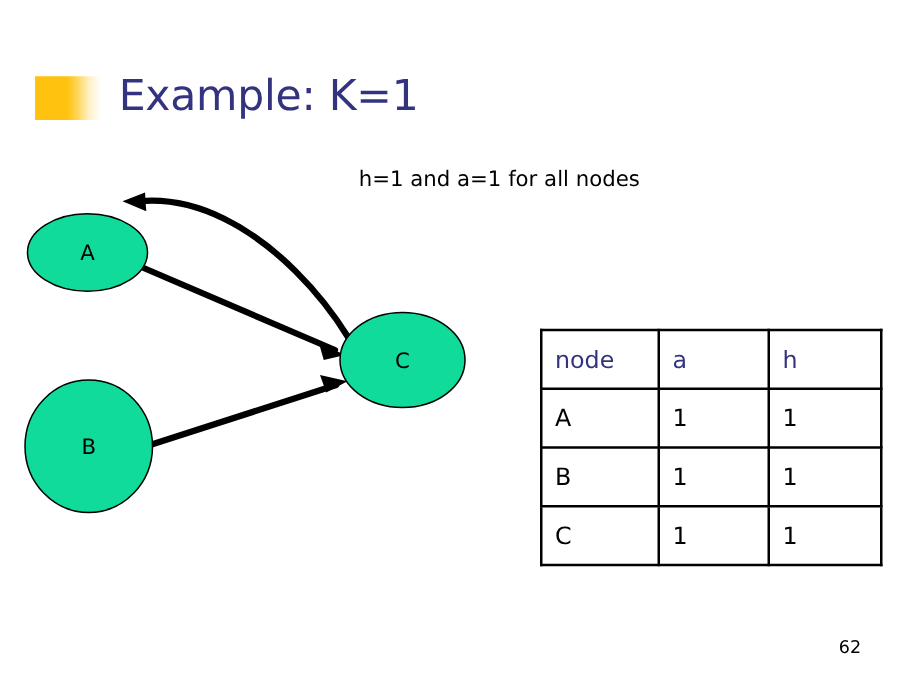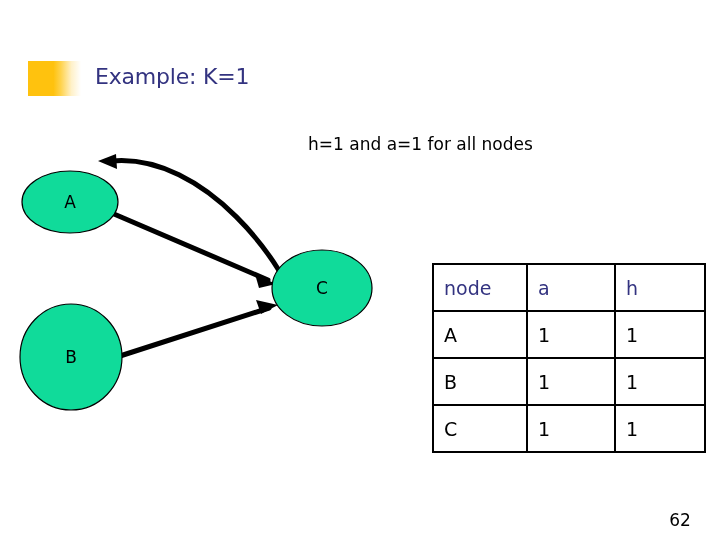--- a/index.html
+++ b/index.html
@@ -22,32 +22,32 @@
     left: 28px;
     top: 61px;
     width: 53px;
     height: 35px;
     background: linear-gradient(to right, #FFC20E 0%, #FFC20E 48%, #FFD34D 62%, #FFF1C9 82%, #FFFFFF 100%);
   }
   #slide-title {
     position: absolute;
     left: 95px;
     top: 55px;
-    font-size: 22px;
+    font-size: 34px;
     line-height: 44px;
     letter-spacing: -0.2px;
     color: #333380;
     white-space: nowrap;
     font-family: "DejaVu Sans", "Liberation Sans", sans-serif;
   }
 
   
   #subtitle {
     position: absolute;
-    left: 308px;
+    left: 287px;
     top: 133px;
     font-size: 17px;
     line-height: 22px;
     color: #000000;
     white-space: nowrap;
     font-family: "DejaVu Sans", "Liberation Sans", sans-serif;
   }
 
   
   #graph {
@@ -92,21 +92,21 @@
   #attr-table col.c-a    { width: 88px; }
   #attr-table col.c-h    { width: 90px; }
 
   
   #page-number {
     position: absolute;
     left: 660px;
     top: 510px;
     width: 40px;
     text-align: center;
-    font-size: 17px;
+    font-size: 14px;
     color: #000000;
     font-family: "DejaVu Sans", "Liberation Sans", sans-serif;
   }
 </style>
 </head>
 <body>
 
 <div id="title-bullet"></div>
 <div id="slide-title">Example: K=1</div>
 

